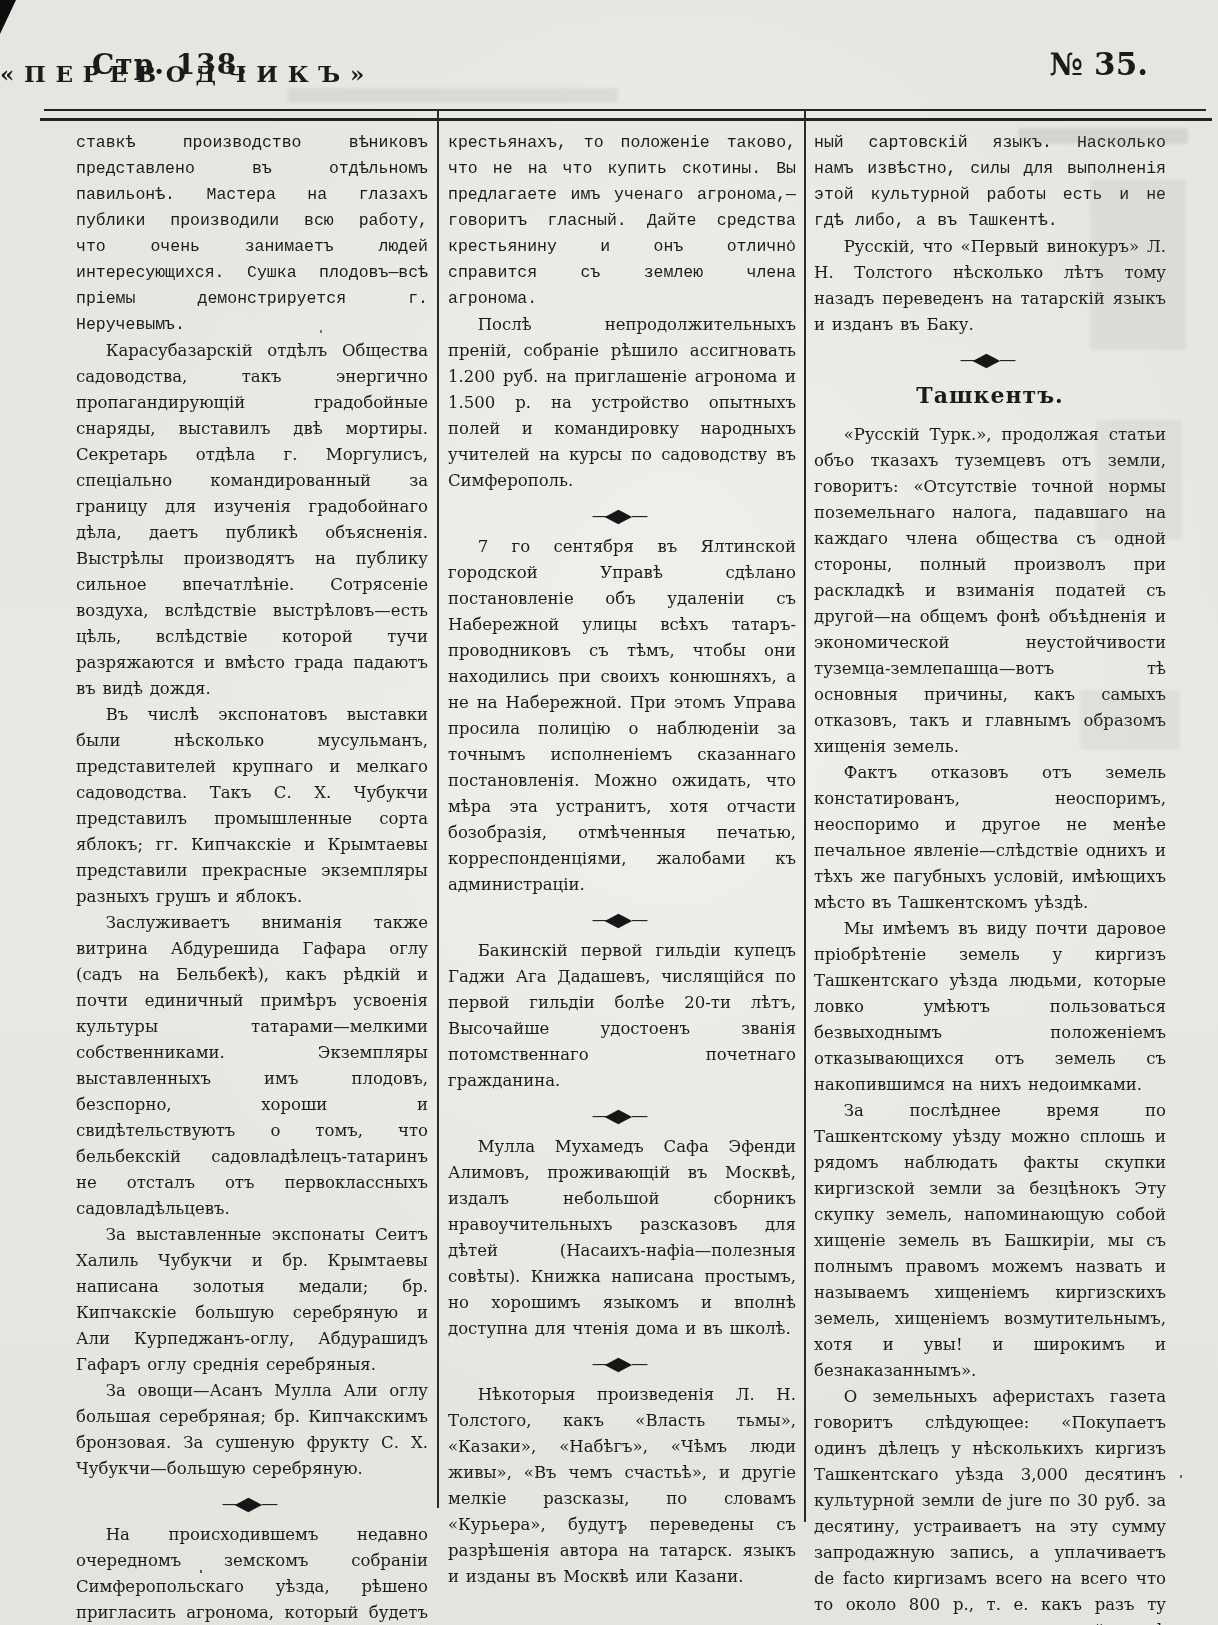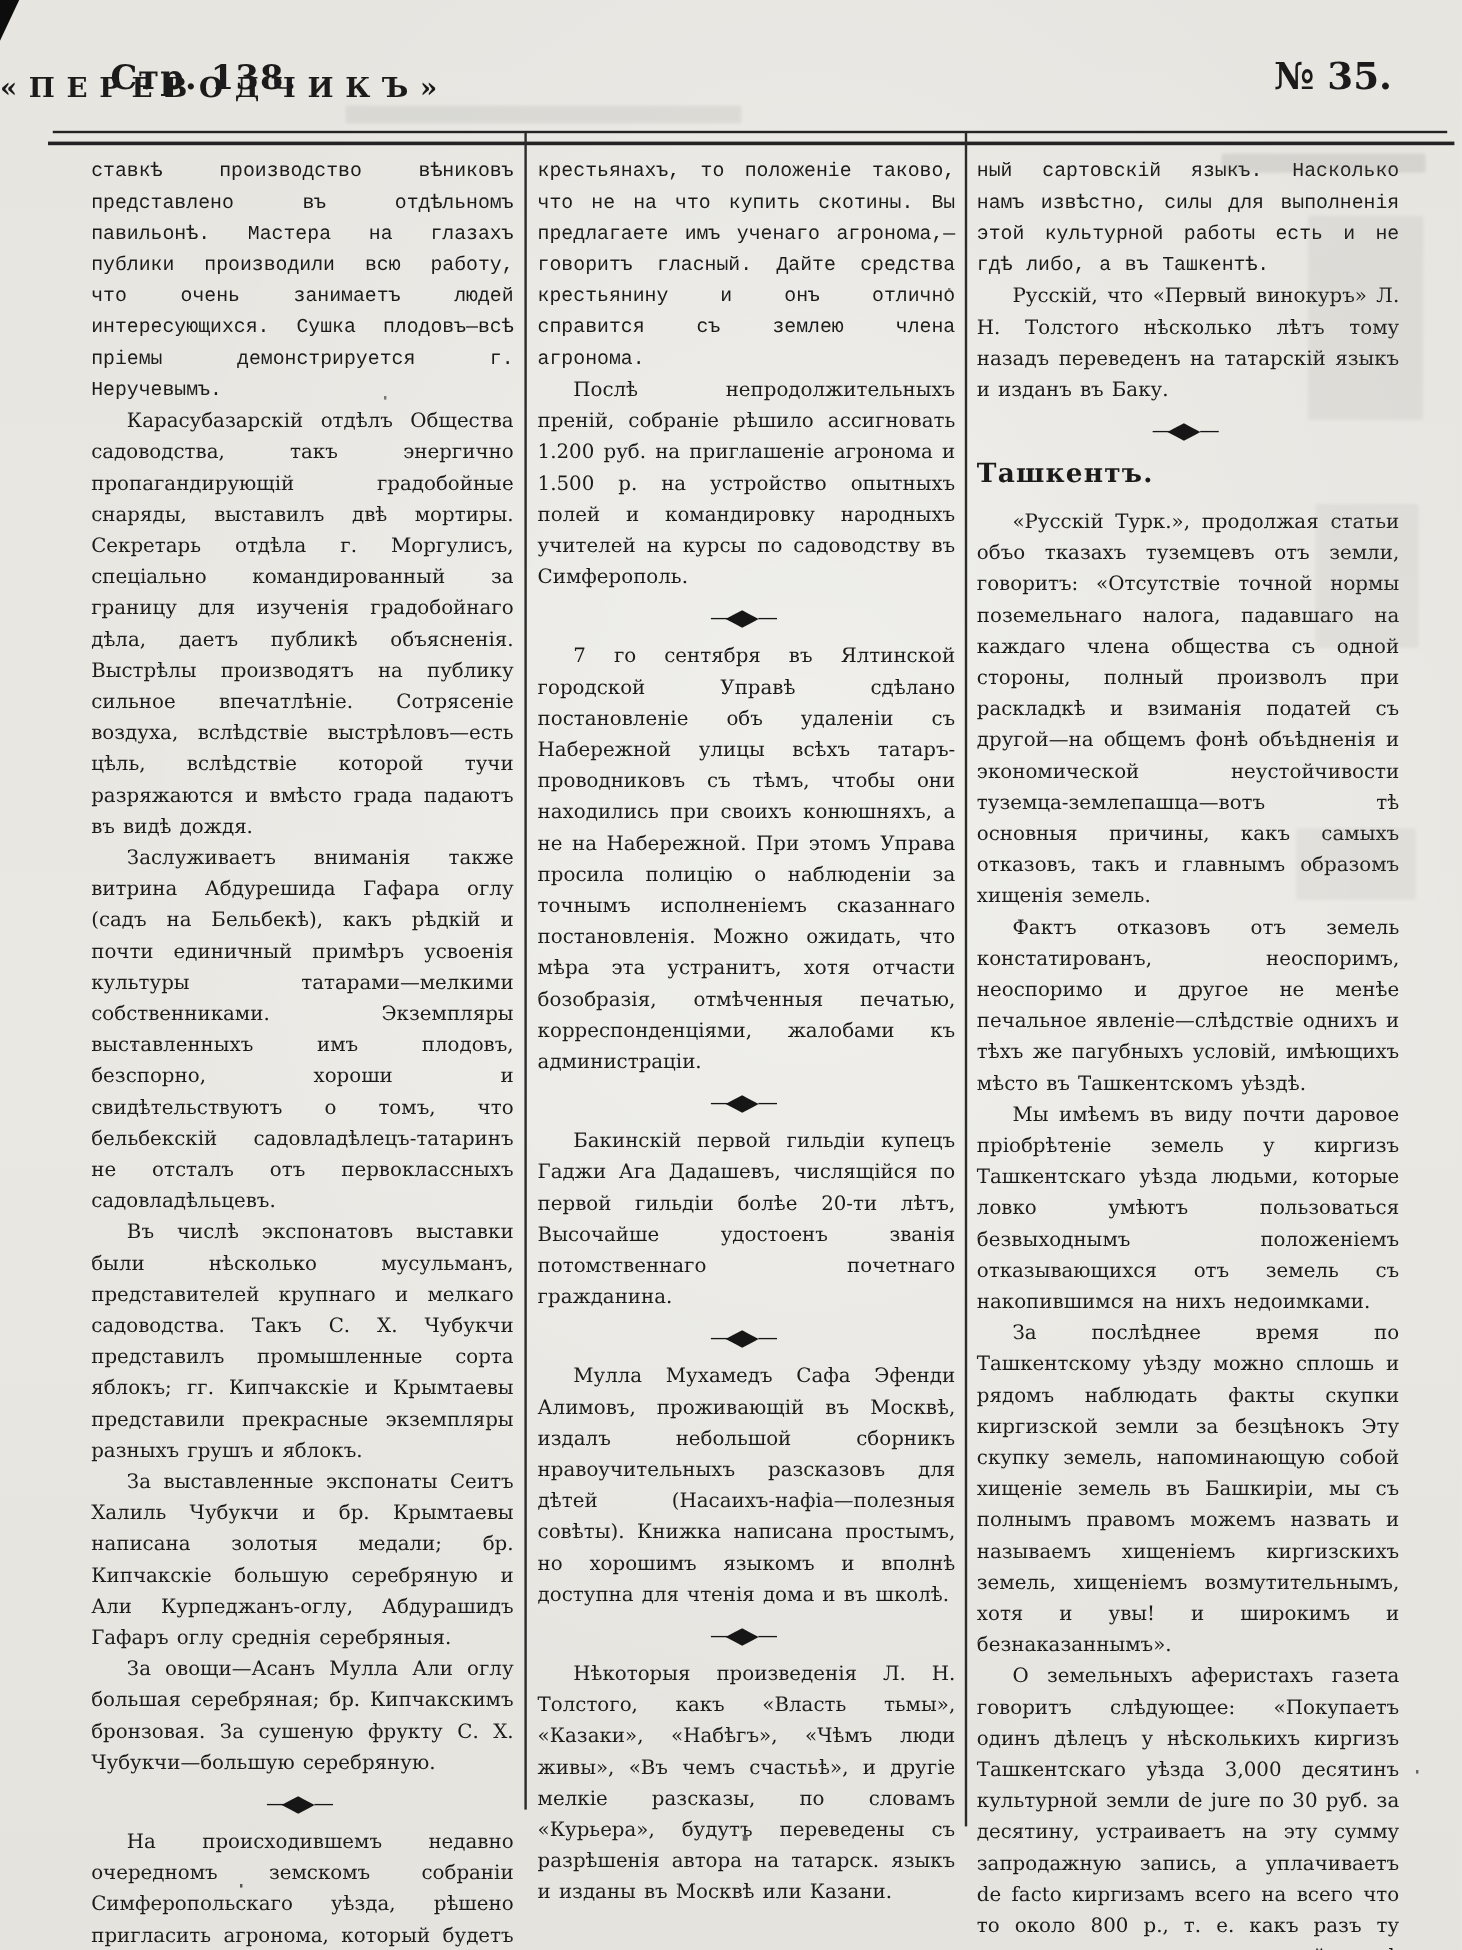--- a/index.html
+++ b/index.html
@@ -11,38 +11,38 @@
   }
   .page{position:absolute;inset:0;
     background:
       radial-gradient(ellipse at 55% 40%, rgba(255,255,255,0.35), rgba(0,0,0,0) 60%),
       linear-gradient(180deg,#e6e5e0 0%,#e9e8e3 55%,#e4e3de 100%);
   }
   
   .hdr-page-label{position:absolute;left:92px;top:48px;font-size:28px;font-weight:bold;letter-spacing:1px;}
   .hdr-masthead{position:absolute;left:0;right:0;top:60px;
     font-size:23px;font-weight:bold;letter-spacing:0.42em;}
-  .hdr-issue-label{position:absolute;right:58px;top:46px;font-size:31px;font-weight:bold;}
+  .hdr-issue-label{position:absolute;right:70px;top:46px;font-size:31px;font-weight:bold;}
   .rule{position:absolute;background:#232323;}
   .rule-top{left:44px;right:12px;top:109px;height:2px;}
   .rule-bottom{left:40px;right:6px;top:118px;height:3px;}
   .vrule{position:absolute;width:2px;background:#2b2b2b;}
   .vrule-1{left:437px;top:110px;height:1398px;}
   .vrule-2{left:804px;top:110px;height:1412px;}
   
   .col{position:absolute;top:130px;font-size:16.5px;line-height:26px;text-align:justify;}
   .col-1{left:76px;width:352px;}
   .col-2{left:448px;width:348px;}
   .col-3{left:814px;width:352px;}
   .para{margin:0;text-indent:1.8em;word-spacing:1.5px;}
   .para.noindent{text-indent:0;font-family:Liberation Mono, monospace;}
   .divider{margin:10px 0 8px 0;text-align:center;text-indent:0;line-height:22px;
     font-size:17px;letter-spacing:4px;color:#161616;}
   .divider .diamond{display:inline-block;transform:scaleX(1.9);font-size:19px;vertical-align:-1px;}
-  .col-heading{margin:12px 0 14px 0;text-indent:0;
+  .col-heading{margin:12px 0 14px 0;text-align:center;text-indent:0;
     font-size:22px;font-weight:bold;letter-spacing:1px;}
   
   .corner-mark{position:absolute;left:0;top:0;width:0;height:0;
     border-left:16px solid #0d0d0d;border-bottom:34px solid transparent;}
   .bleed{position:absolute;background:#6b6b66;opacity:0.14;filter:blur(1.5px);border-radius:2px;}
   .bleed-a{left:288px;top:88px;width:330px;height:15px;opacity:0.10;}
   .bleed-b{left:1018px;top:128px;width:170px;height:16px;}
   .bleed-c{left:1090px;top:180px;width:96px;height:170px;opacity:0.08;}
   .bleed-d{left:1096px;top:420px;width:86px;height:120px;opacity:0.07;}
   .bleed-e{left:1080px;top:690px;width:100px;height:60px;opacity:0.07;}
@@ -63,22 +63,22 @@
 
   <div class="rule rule-top"></div>
   <div class="rule rule-bottom"></div>
 
   <div class="vrule vrule-1"></div>
   <div class="vrule vrule-2"></div>
 
   <div class="col col-1">
       <p class="para noindent">ставкѣ производство вѣниковъ представлено въ отдѣльномъ павильонѣ. Мастера на глазахъ публики производили всю работу, что очень занимаетъ людей интересующихся. Сушка плодовъ—всѣ пріемы демонстрируется г. Неручевымъ.</p>
       <p class="para">Карасубазарскій отдѣлъ Общества садоводства, такъ энергично пропагандирующій градобойные снаряды, выставилъ двѣ мортиры. Секретарь отдѣла г. Моргулисъ, спеціально командированный за границу для изученія градобойнаго дѣла, даетъ публикѣ объясненія. Выстрѣлы производятъ на публику сильное впечатлѣніе. Сотрясеніе воздуха, вслѣдствіе выстрѣловъ—есть цѣль, вслѣдствіе которой тучи разряжаются и вмѣсто града падаютъ въ видѣ дождя.</p>
+      <p class="para">Въ числѣ экспонатовъ выставки были нѣсколько мусульманъ, представителей крупнаго и мелкаго садоводства. Такъ С. Х. Чубукчи представилъ промышленные сорта яблокъ; гг. Кипчакскіе и Крымтаевы представили прекрасные экземпляры разныхъ грушъ и яблокъ.</p>
       <p class="para">Заслуживаетъ вниманія также витрина Абдурешида Гафара оглу (садъ на Бельбекѣ), какъ рѣдкій и почти единичный примѣръ усвоенія культуры татарами—мелкими собственниками. Экземпляры выставленныхъ имъ плодовъ, безспорно, хороши и свидѣтельствуютъ о томъ, что бельбекскій садовладѣлецъ-татаринъ не отсталъ отъ первоклассныхъ садовладѣльцевъ.</p>
-      <p class="para">Въ числѣ экспонатовъ выставки были нѣсколько мусульманъ, представителей крупнаго и мелкаго садоводства. Такъ С. Х. Чубукчи представилъ промышленные сорта яблокъ; гг. Кипчакскіе и Крымтаевы представили прекрасные экземпляры разныхъ грушъ и яблокъ.</p>
       <p class="para">За выставленные экспонаты Сеитъ Халиль Чубукчи и бр. Крымтаевы написана золотыя медали; бр. Кипчакскіе большую серебряную и Али Курпеджанъ-оглу, Абдурашидъ Гафаръ оглу среднія серебряныя.</p>
       <p class="para">За овощи—Асанъ Мулла Али оглу большая серебряная; бр. Кипчакскимъ бронзовая. За сушеную фрукту С. Х. Чубукчи—большую серебряную.</p>
       <div class="divider"><span>—</span><span class="diamond">◆</span><span>—</span></div>
       <p class="para">На происходившемъ недавно очередномъ земскомъ собраніи Симферопольскаго уѣзда, рѣшено пригласить агронома, который будетъ давать земледѣльцамъ и садоводамъ полезныя хозяйственныя указанія и завѣдывать опытными полями.</p>
     </div>
   <div class="col col-2">
       <p class="para noindent">крестьянахъ, то положеніе таково, что не на что купить скотины. Вы предлагаете имъ ученаго агронома,—говоритъ гласный. Дайте средства крестьянину и онъ отлично справится съ землею члена агронома.</p>
       <p class="para">Послѣ непродолжительныхъ преній, собраніе рѣшило ассигновать 1.200 руб. на приглашеніе агронома и 1.500 р. на устройство опытныхъ полей и командировку народныхъ учителей на курсы по садоводству въ Симферополь.</p>
       <div class="divider"><span>—</span><span class="diamond">◆</span><span>—</span></div>
       <p class="para">7 го сентября въ Ялтинской городской Управѣ сдѣлано постановленіе объ удаленіи съ Набережной улицы всѣхъ татаръ-проводниковъ съ тѣмъ, чтобы они находились при своихъ конюшняхъ, а не на Набережной. При этомъ Управа просила полицію о наблюденіи за точнымъ исполненіемъ сказаннаго постановленія. Можно ожидать, что мѣра эта устранитъ, хотя отчасти бозобразія, отмѣченныя печатью, корреспонденціями, жалобами къ администраціи.</p>

